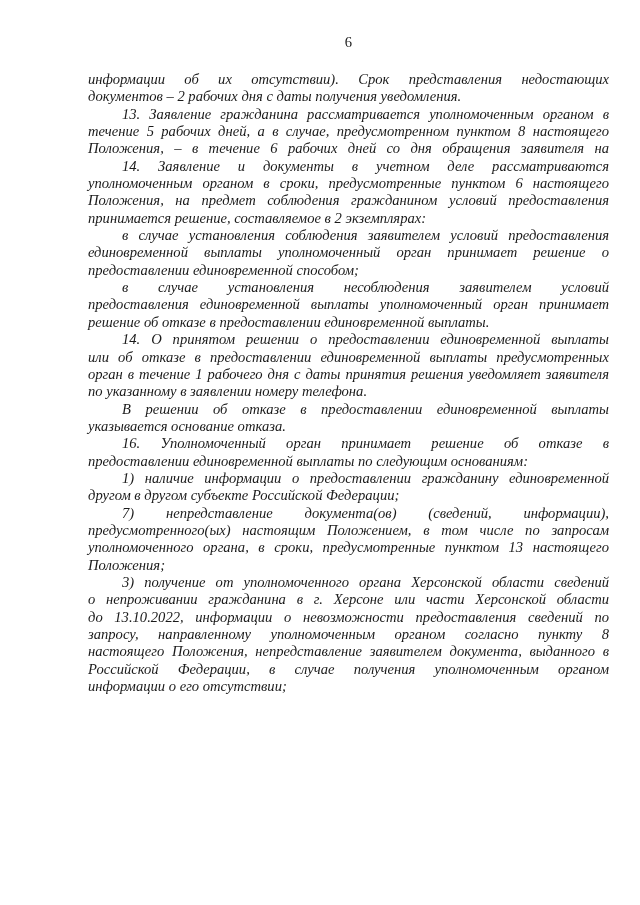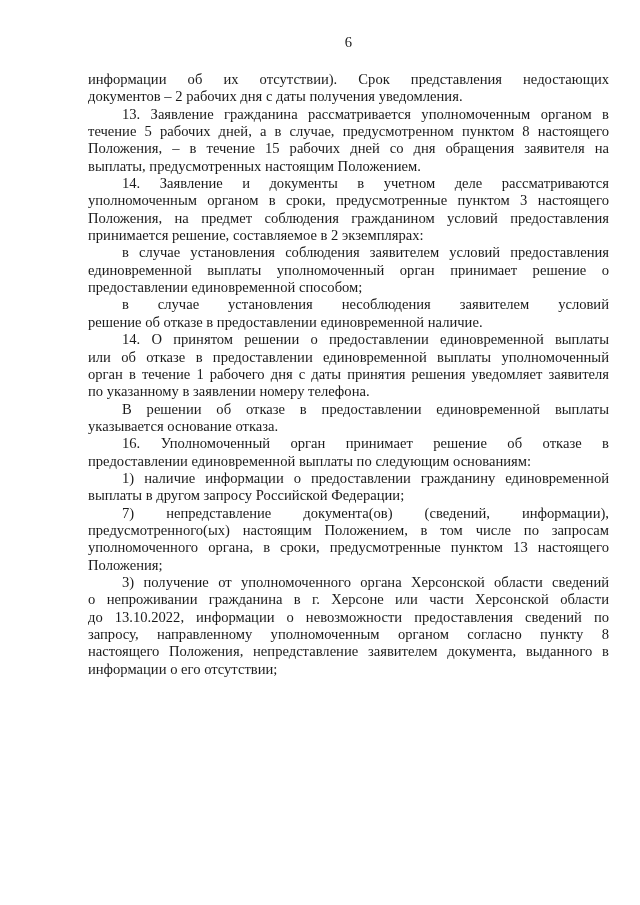--- a/index.html
+++ b/index.html
@@ -35,20 +35,21 @@
     margin: 0;
     padding: 0;
   }
   .line {
     font-size: 14.6px;
     line-height: 17.35px;
     text-align: justify;
     text-align-last: justify;
     -moz-text-align-last: justify;
     white-space: normal;
+    font-style: italic;
   }
   .line.last {
     text-align-last: left;
     -moz-text-align-last: left;
   }
   .line.indent {
     text-indent: 34px;
   }
 </style>
 </head>
@@ -57,64 +58,65 @@
 <div class="page">
   <div class="page-number">6</div>
   <div class="doc-body">
       <div class="para">
         <div class="line">информации об их отсутствии). Срок представления недостающих</div>
         <div class="line last">документов – 2 рабочих дня с даты получения уведомления.</div>
       </div>
       <div class="para">
         <div class="line indent">13. Заявление гражданина рассматривается уполномоченным органом в</div>
         <div class="line">течение 5 рабочих дней, а в случае, предусмотренном пунктом 8 настоящего</div>
-        <div class="line">Положения, – в течение 15 рабочих дней со дня обращения заявителя на</div>
-        <div class="line last">выплаты, предусмотренных настоящим Положением.</div>
+        <div class="line">Положения, – в течение 6 рабочих дней со дня обращения заявителя на</div>
       </div>
       <div class="para">
         <div class="line indent">14. Заявление и документы в учетном деле рассматриваются</div>
-        <div class="line">уполномоченным органом в сроки, предусмотренные пунктом 3 настоящего</div>
+        <div class="line">уполномоченным органом в сроки, предусмотренные пунктом 6 настоящего</div>
         <div class="line">Положения, на предмет соблюдения гражданином условий предоставления</div>
         <div class="line last">принимается решение, составляемое в 2 экземплярах:</div>
       </div>
       <div class="para">
         <div class="line indent">в случае установления соблюдения заявителем условий предоставления</div>
         <div class="line">единовременной выплаты уполномоченный орган принимает решение о</div>
         <div class="line last">предоставлении единовременной способом;</div>
       </div>
       <div class="para">
         <div class="line indent">в случае установления несоблюдения заявителем условий</div>
-        <div class="line last">решение об отказе в предоставлении единовременной наличие.</div>
+        <div class="line">предоставления единовременной выплаты уполномоченный орган принимает</div>
+        <div class="line last">решение об отказе в предоставлении единовременной выплаты.</div>
       </div>
       <div class="para">
         <div class="line indent">14. О принятом решении о предоставлении единовременной выплаты</div>
-        <div class="line">или об отказе в предоставлении единовременной выплаты уполномоченный</div>
+        <div class="line">или об отказе в предоставлении единовременной выплаты предусмотренных</div>
         <div class="line">орган в течение 1 рабочего дня с даты принятия решения уведомляет заявителя</div>
         <div class="line last">по указанному в заявлении номеру телефона.</div>
       </div>
       <div class="para">
         <div class="line indent">В решении об отказе в предоставлении единовременной выплаты</div>
         <div class="line last">указывается основание отказа.</div>
       </div>
       <div class="para">
         <div class="line indent">16. Уполномоченный орган принимает решение об отказе в</div>
         <div class="line last">предоставлении единовременной выплаты по следующим основаниям:</div>
       </div>
       <div class="para">
         <div class="line indent">1) наличие информации о предоставлении гражданину единовременной</div>
-        <div class="line last">выплаты в другом запросу Российской Федерации;</div>
+        <div class="line last">другом в другом субъекте Российской Федерации;</div>
       </div>
       <div class="para">
         <div class="line indent">7) непредставление документа(ов) (сведений, информации),</div>
         <div class="line">предусмотренного(ых) настоящим Положением, в том числе по запросам</div>
         <div class="line">уполномоченного органа, в сроки, предусмотренные пунктом 13 настоящего</div>
         <div class="line last">Положения;</div>
       </div>
       <div class="para">
         <div class="line indent">3) получение от уполномоченного органа Херсонской области сведений</div>
         <div class="line">о непроживании гражданина в г. Херсоне или части Херсонской области</div>
         <div class="line">до 13.10.2022, информации о невозможности предоставления сведений по</div>
         <div class="line">запросу, направленному уполномоченным органом согласно пункту 8</div>
         <div class="line">настоящего Положения, непредставление заявителем документа, выданного в</div>
+        <div class="line">Российской Федерации, в случае получения уполномоченным органом</div>
         <div class="line last">информации о его отсутствии;</div>
       </div>
     </div>
 </div>
 
 </body></html>

